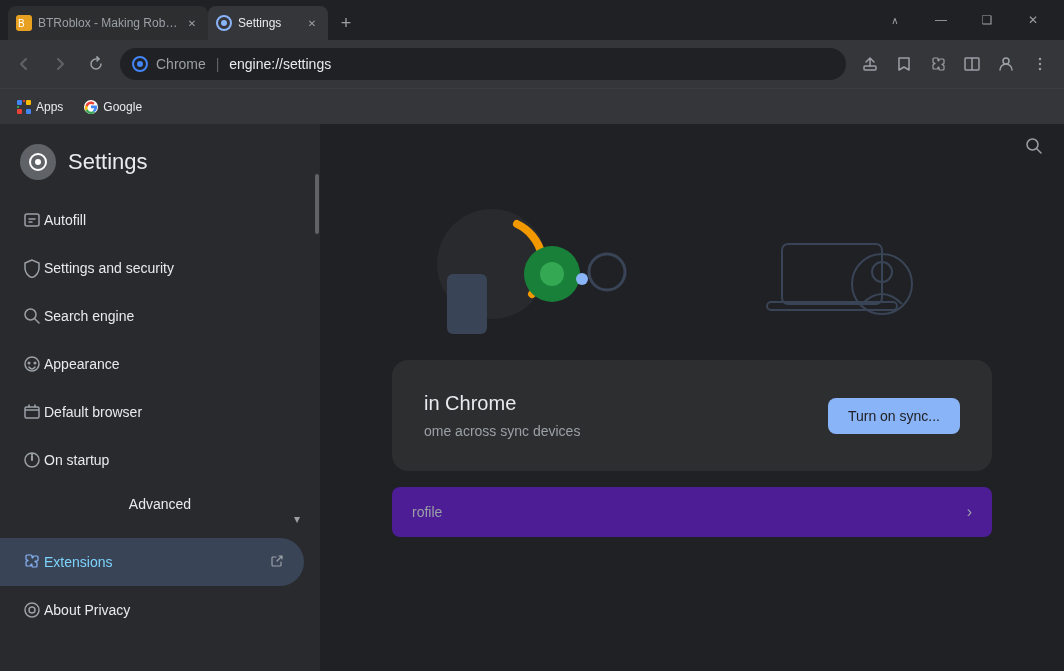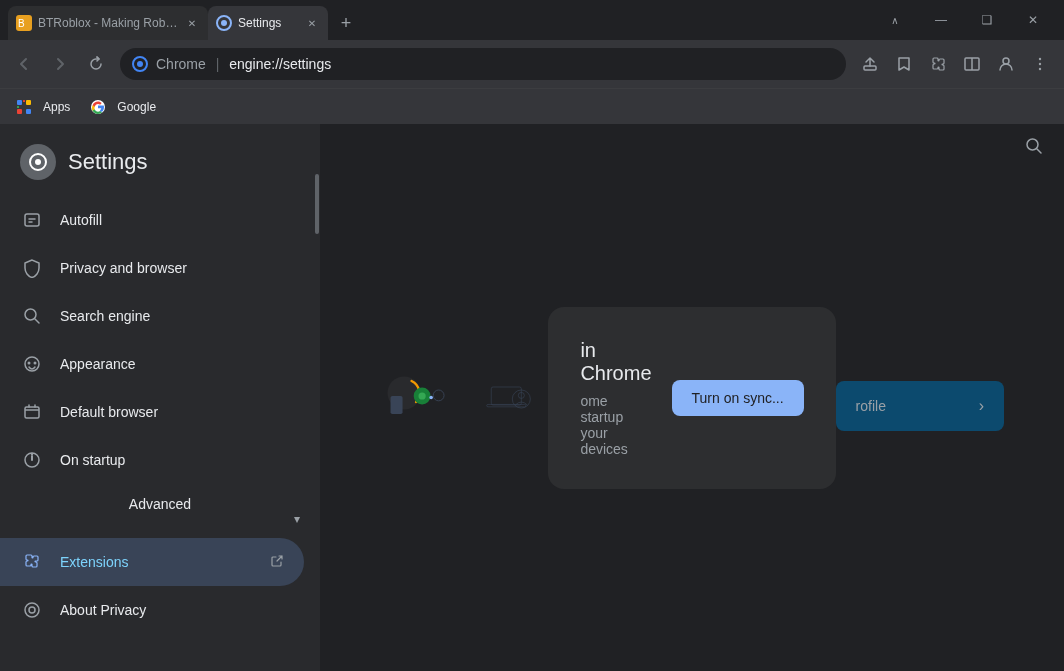--- a/index.html
+++ b/index.html
@@ -133,21 +133,21 @@
     .bookmarks-bar {
       height: 36px;
       background: #35363a;
       display: flex;
       align-items: center;
       padding: 0 8px;
       gap: 4px;
       border-top: 1px solid #3c3d40;
     }
     .bookmark-item {
-      display: flex; align-items: center; gap: 11px;
+      display: flex; align-items: center; gap: 4px;
       padding: 4px 8px;
       border-radius: 4px;
       cursor: pointer;
       font-size: 12px;
       color: #e8eaed;
     }
 
     
     .main-layout {
       display: flex;
@@ -174,21 +174,21 @@
       display: flex; align-items: center; justify-content: center;
       font-size: 20px;
       color: white;
     }
     .sidebar-title {
       font-size: 22px;
       color: #e8eaed;
       font-weight: 400;
     }
     .sidebar-item {
-      display: flex; align-items: center; gap: 16px;
+      display: flex; align-items: center; gap: 0;
       padding: 12px 20px;
       cursor: pointer;
       border-radius: 0 24px 24px 0;
       margin-right: 16px;
       color: #e8eaed;
       font-size: 14px;
       position: relative;
     }
     .sidebar-item.active { background: #394457; color: #7dd3fc; }
     .sidebar-item-icon {
@@ -233,21 +233,21 @@
       margin: 0 auto;
       margin-top: 50px;
     }
 
     
     .content-area {
       flex: 1;
       background: #202124;
       overflow-y: auto;
       display: flex;
-      flex-direction: row;
+      flex-direction: column;
       align-items: center;
       justify-content: flex-start;
       padding: 40px 60px;
     }
     .sync-card {
       background: #2d2e30;
       border-radius: 16px;
       width: 100%;
       max-width: 600px;
       padding: 32px;
@@ -274,21 +274,21 @@
       padding: 10px 20px;
       font-size: 14px;
       font-weight: 500;
       cursor: pointer;
       white-space: nowrap;
     }
     .profile-section {
       width: 100%;
       max-width: 600px;
       margin-top: 16px;
-      background: #0c4a6e;
+      background: #4c1d95;
       border-radius: 8px;
     }
     .profile-row {
       display: flex;
       align-items: center;
       padding: 16px 20px;
       border-bottom: 1px solid #3c3d40;
       cursor: pointer;
     }
     .profile-row:last-child { border-bottom: none; }
@@ -448,21 +448,21 @@
       </div>
       <span class="sidebar-item-label">Autofill</span>
     </div>
 
     <div class="sidebar-item">
       <div class="sidebar-item-icon">
         <svg width="20" height="20" viewBox="0 0 20 20">
             <path d="M10 2L3 5v5c0 4.4 3 8.5 7 9.5 4-1 7-5.1 7-9.5V5l-7-3z" stroke="#9aa0a6" stroke-width="1.5" fill="none"></path>
           </svg>
       </div>
-      <span class="sidebar-item-label">Privacy and browser</span>
+      <span class="sidebar-item-label">Settings and security</span>
     </div>
 
     <div class="sidebar-item">
       <div class="sidebar-item-icon">
         <svg width="20" height="20" viewBox="0 0 20 20">
             <circle cx="8.5" cy="8.5" r="5.5" stroke="#9aa0a6" stroke-width="1.5" fill="none"></circle>
             <line x1="13" y1="13" x2="17" y2="17" stroke="#9aa0a6" stroke-width="1.5" stroke-linecap="round"></line>
           </svg>
       </div>
       <span class="sidebar-item-label">Search engine</span>
@@ -573,21 +573,21 @@
         <path d="M450 140 Q460 130 470 130 Q480 130 490 140" fill="none" stroke="#394457" stroke-width="2"></path>
       </svg>
     </div>
 
     <div class="sync-card">
       <div class="sync-text-area">
         <div class="sync-title">
           <span>in Chrome</span>
         </div>
         <div class="sync-subtitle">
-          <span>ome startup your devices</span>
+          <span>ome across sync devices</span>
         </div>
       </div>
       <button class="sync-btn">Turn on sync...</button>
     </div>
 
     <div class="profile-section">
       <div class="profile-row">
         <span class="profile-row-text">rofile</span>
         <span class="profile-chevron">›</span>
       </div>

